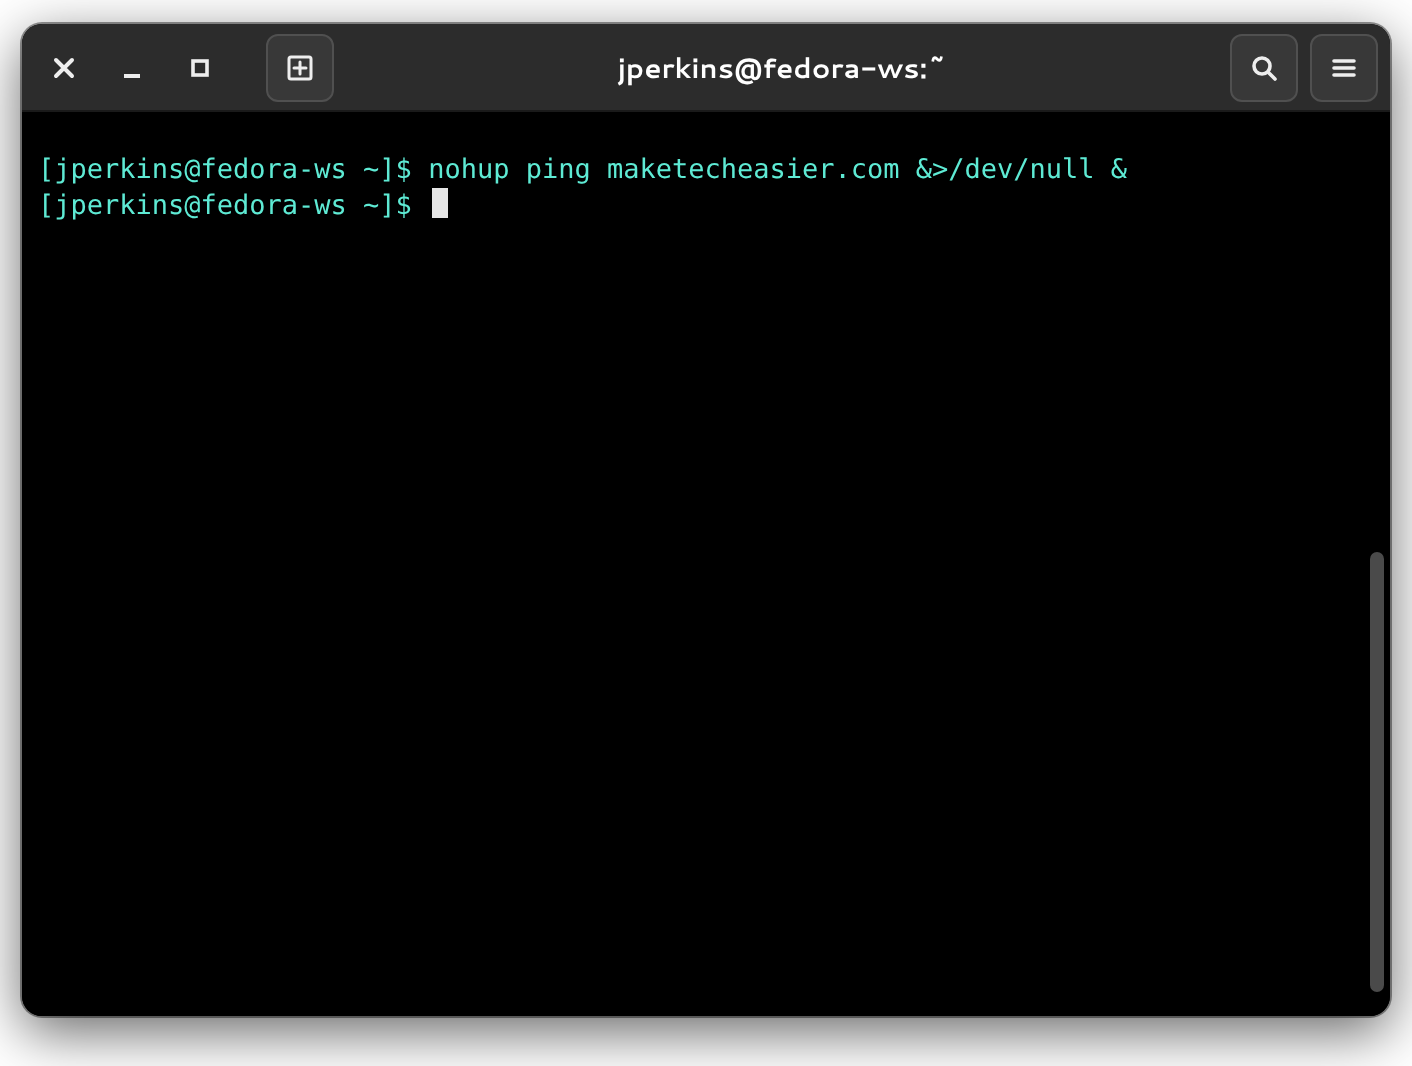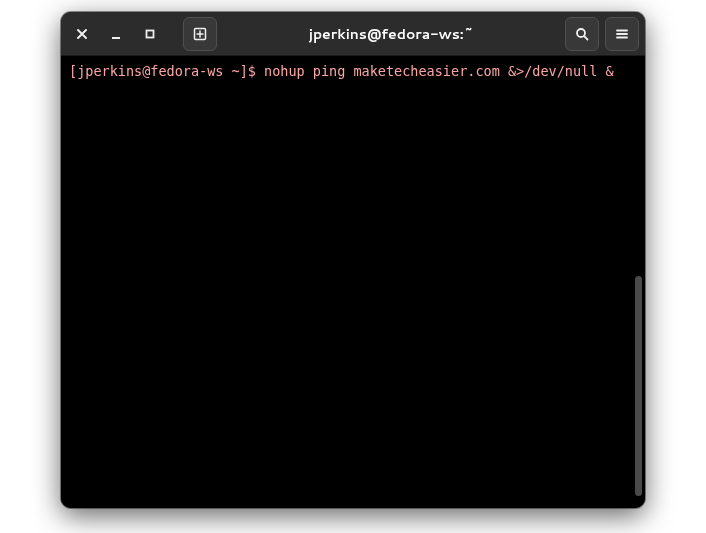--- a/index.html
+++ b/index.html
@@ -7,21 +7,21 @@
       width: 706px;
       height: 533px;
       background: transparent;
       font-family: "Cantarell", "DejaVu Sans", sans-serif;
       display: flex;
       align-items: flex-start;
       justify-content: center;
       padding-top: 12px;
     }
     .window {
-      width: 584px;
+      width: 684px;
       height: 496px;
       background: #000;
       border-radius: 10px;
       box-shadow: 0 8px 28px rgba(0,0,0,0.6), 0 0 0 1px rgba(0,0,0,0.4);
       overflow: hidden;
       display: flex;
       flex-direction: column;
       position: relative;
     }
     .titlebar {
@@ -55,25 +55,25 @@
       flex: 1;
       text-align: center;
       color: #fff;
       font-size: 14px;
       font-weight: 600;
     }
     .terminal-area {
       flex: 1;
       background: #000;
       position: relative;
-      padding: 6px 8px;
+      padding: 20px 8px;
       font-family: "DejaVu Sans Mono", "Liberation Mono", monospace;
       font-size: 13.5px;
       line-height: 18px;
-      color: #fca5a5;
+      color: #5eead4;
     }
     .line { white-space: pre; }
     .cursor {
       display: inline-block;
       width: 8px;
       height: 15px;
       background: #e6e6e6;
       vertical-align: -2px;
       margin-left: 2px;
     }
@@ -137,15 +137,16 @@
       </div>
       <div class="tb-btn framed">
         <svg width="14" height="14" viewBox="0 0 14 14">
             <path d="M2 3.5 H12 M2 7 H12 M2 10.5 H12" stroke="#eee" stroke-width="1.8" stroke-linecap="round"></path>
           </svg>
       </div>
     </div>
   </div>
   <div class="terminal-area">
     <div class="line">[jperkins@fedora-ws ~]$ nohup ping maketecheasier.com &amp;&gt;/dev/null &amp;</div>
+    <div class="line"><span>[jperkins@fedora-ws ~]$ </span><span class="cursor"></span></div>
     <div class="scrollbar"></div>
   </div>
 </div>
 
 </body></html>

